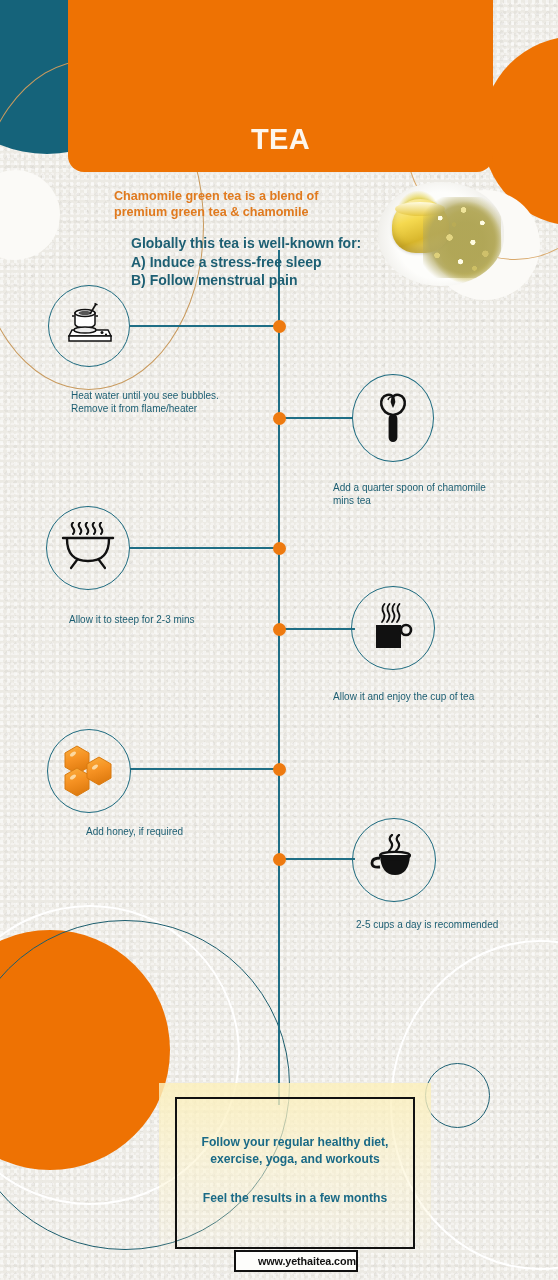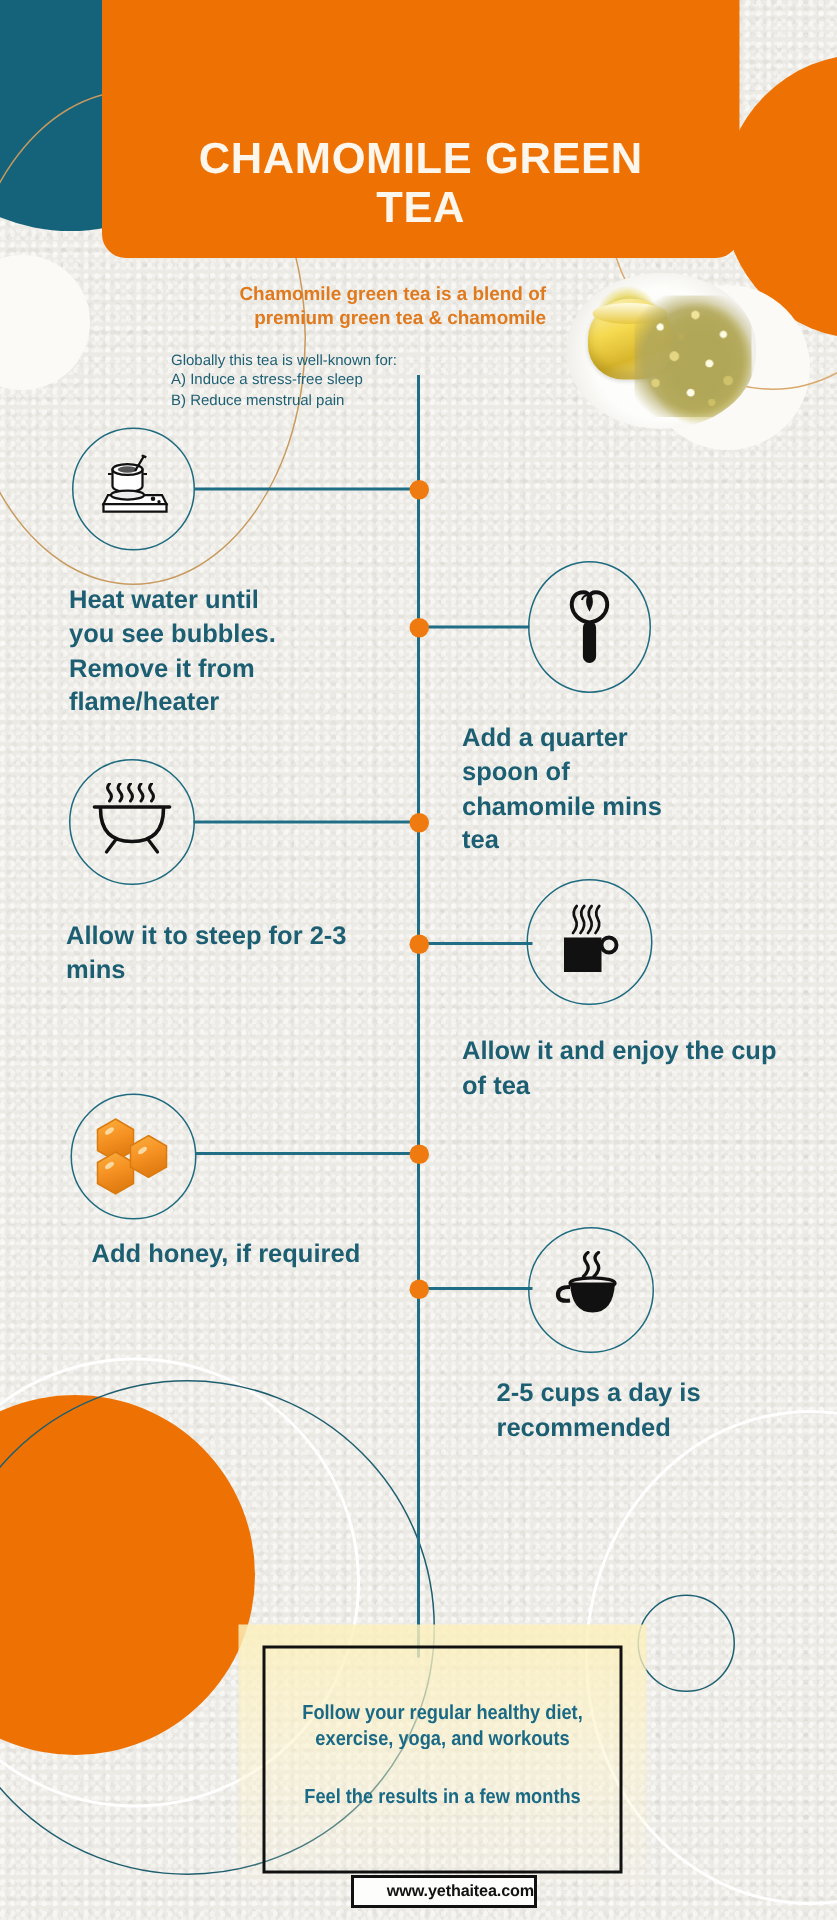--- a/index.html
+++ b/index.html
@@ -53,25 +53,25 @@
     color:#fdf6ec; font-size:29px; line-height:1.14; font-weight:bold;
     text-align:center; letter-spacing:.4px;
   }
   #header h1 .l2 { font-size:27px; }
 
   
   #intro { position:absolute; left:0; top:188px; width:558px; z-index:4; }
   #intro-lead {
     position:absolute; left:114px; top:0; width:250px;
     color:#e07a1e; font-size:12.6px; font-weight:bold; line-height:1.3;
-    text-align:right;
+    text-align:left;
   }
   #intro-list {
-    position:absolute; left:114px; top:46px; width:240px;
-    color:#1d5f73; font-size:10px; font-weight:normal; line-height:1.33;
+    position:absolute; left:131px; top:46px; width:240px;
+    color:#1d5f73; font-size:14px; font-weight:bold; line-height:1.33;
   }
 
   
   #photo {
     position:absolute; left:378px; top:182px; width:126px; height:104px; z-index:4;
     border-radius:50%/48%;
     background:
       radial-gradient(ellipse 40% 55% at 70% 58%, #b5a93c 0 35%, #cdbf5b 55%, rgba(205,191,91,0) 72%),
       radial-gradient(ellipse 22% 30% at 32% 32%, #e8d96a 0 55%, rgba(232,217,106,0) 80%),
       radial-gradient(ellipse 60% 70% at 50% 52%, #fdfdfb 0 60%, #f1f0ec 82%, #e9e7e0 100%);
@@ -116,22 +116,23 @@
   }
 
   
   .step { position:absolute; z-index:4; }
   .circ {
     position:absolute; border-radius:50%;
     border:1.6px solid #1e6b80; background:transparent;
     display:flex; align-items:center; justify-content:center;
   }
   .caption {
-    position:absolute; color:#1c5e72; font-size:17px; font-weight:bold;
+    position:absolute; color:#1c5e72; font-size:10px; font-weight:normal;
     line-height:1.34;
+    margin-left:25px;
   }
 
   
   #tip { position:absolute; left:175px; top:1097px; width:240px; height:152px; z-index:4; }
   #tip-frame { position:absolute; inset:0; border:2px solid #111; }
   #tip-hl {
     position:absolute; left:-16px; top:-14px; width:272px; height:190px;
     background:linear-gradient(180deg, rgba(252,240,188,.85) 0%, rgba(252,243,205,.55) 45%, rgba(252,246,225,0) 95%);
     z-index:-1;
   }
@@ -174,31 +175,31 @@
   <div class="ring ring-gold-2"></div>
   <div class="ring ring-gold-3"></div>
   <div class="ring ring-white-1"></div>
   <div class="ring ring-teal-1"></div>
   <div class="ring ring-white-2"></div>
   <div class="ring ring-teal-2"></div>
 </div>
 
 <div id="header">
   <h1>
-    <span>CHAMOMILE GREEN</span><br>
+    <br>
     <span>TEA</span><br>
   </h1>
 </div>
 
 <div id="intro">
   <div id="intro-lead">Chamomile green tea is a blend of premium green tea &amp; chamomile</div>
   <div id="intro-list">
     <div>Globally this tea is well-known for:</div>
     <div>A) Induce a stress-free sleep</div>
-    <div>B) Reduce menstrual pain</div>
+    <div>B) Follow menstrual pain</div>
   </div>
 </div>
 
 <div id="photo">
   <div class="cup"></div>
   <div class="flowers"></div>
 </div>
 
 <div id="timeline">
   <div id="spine"></div>

